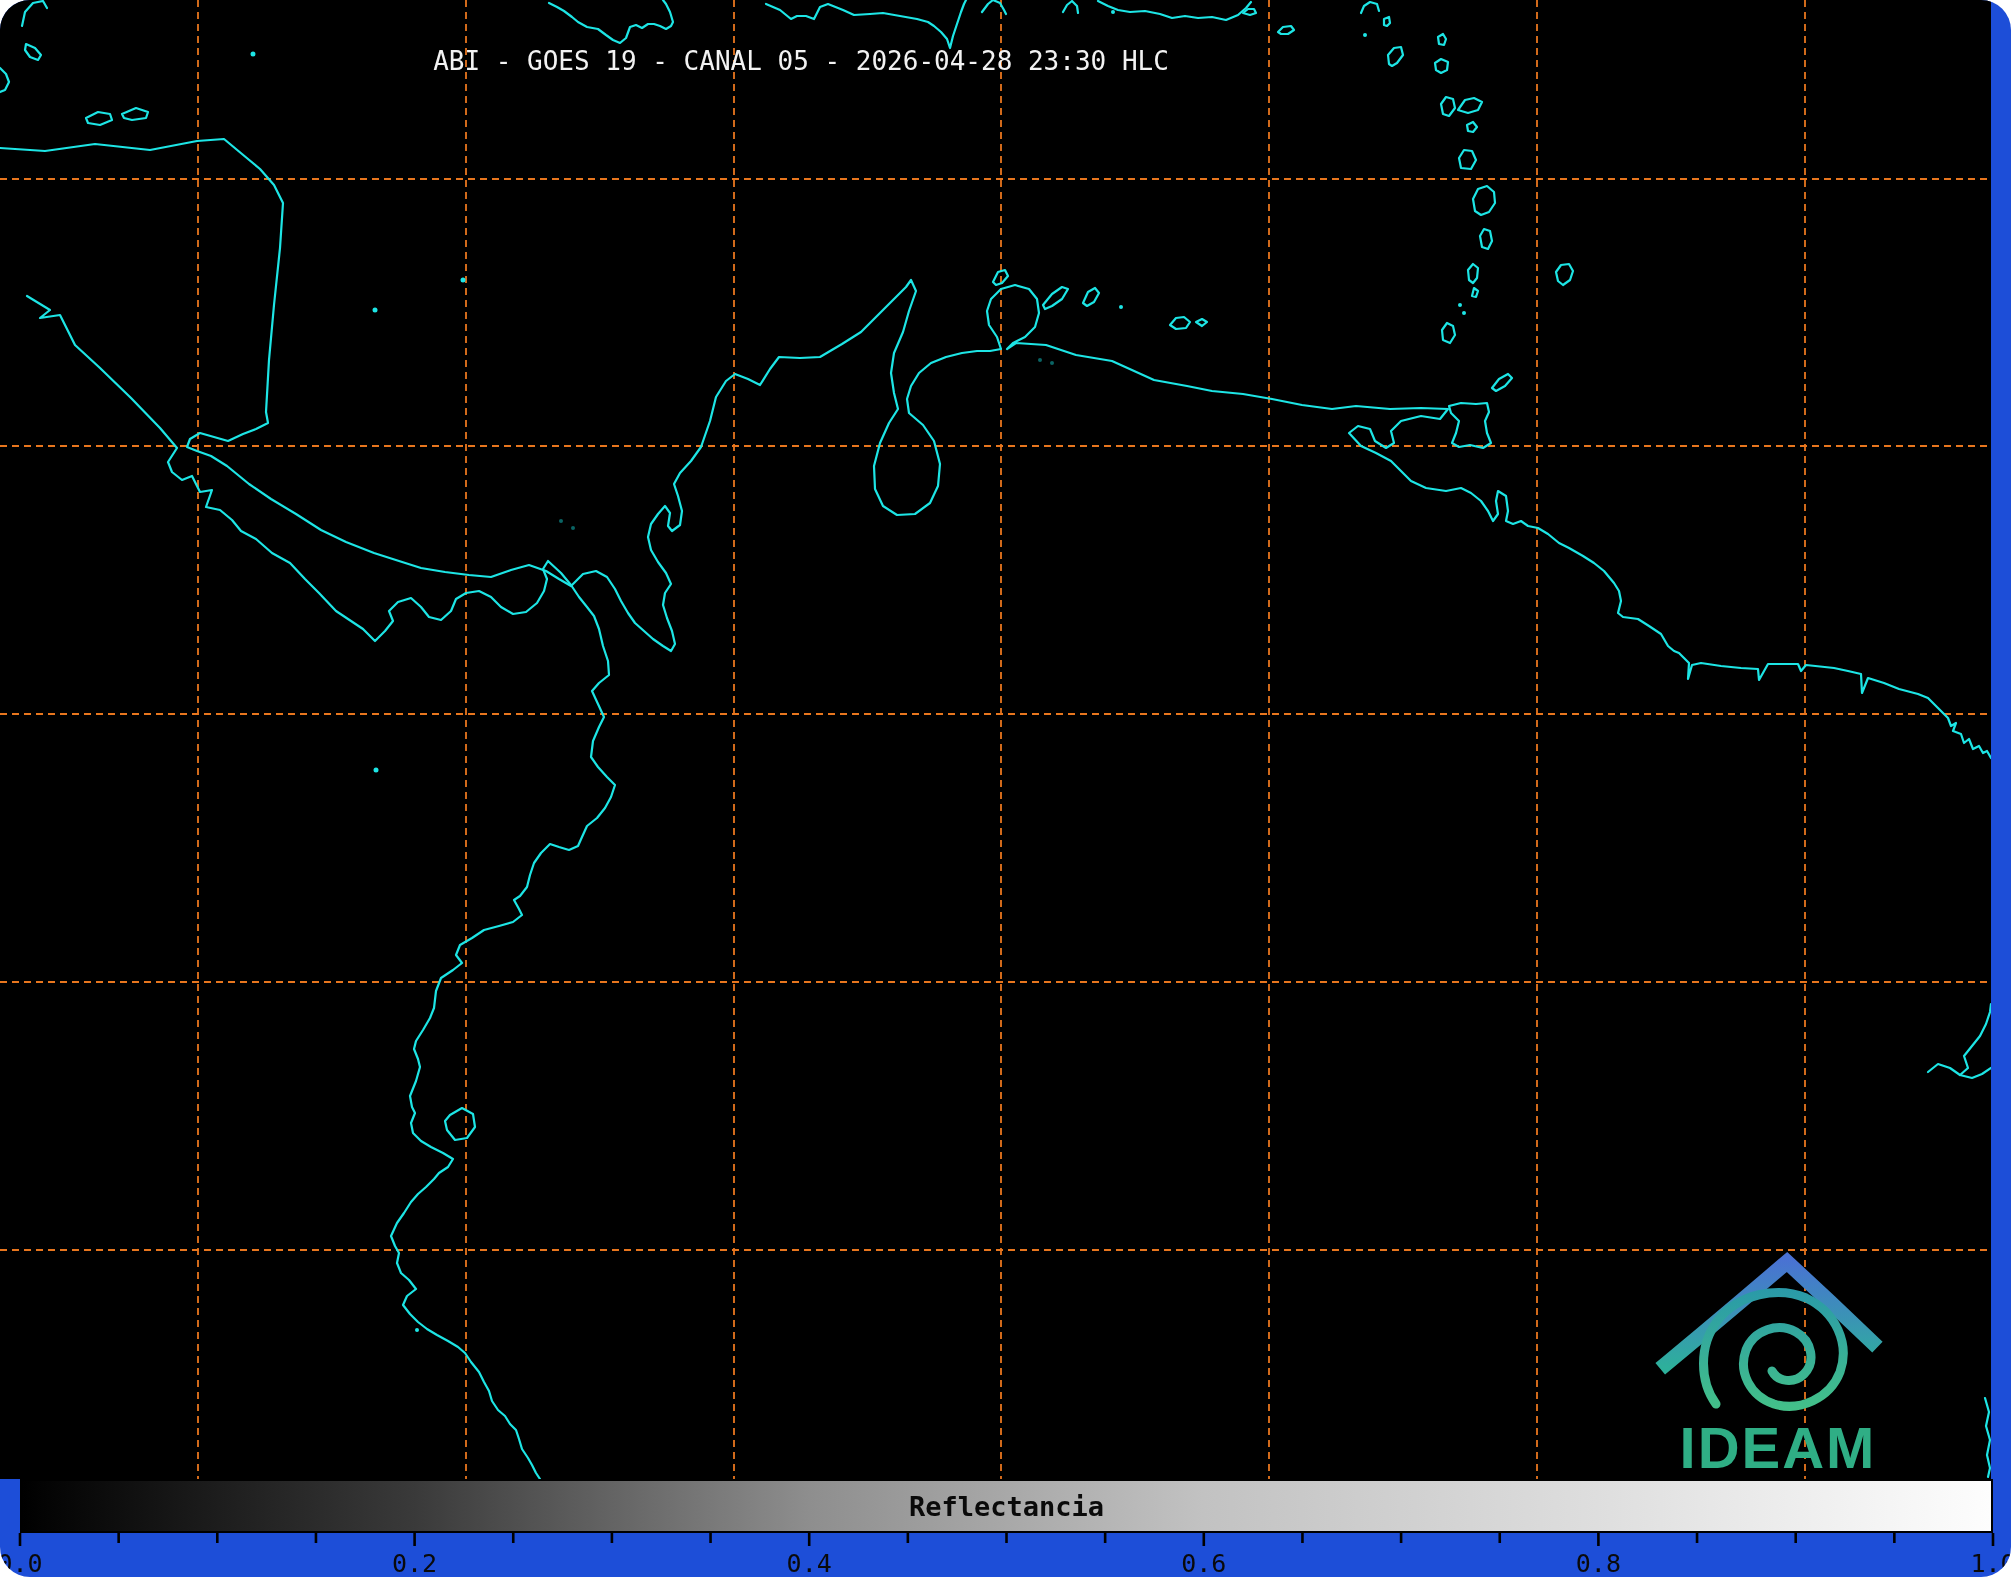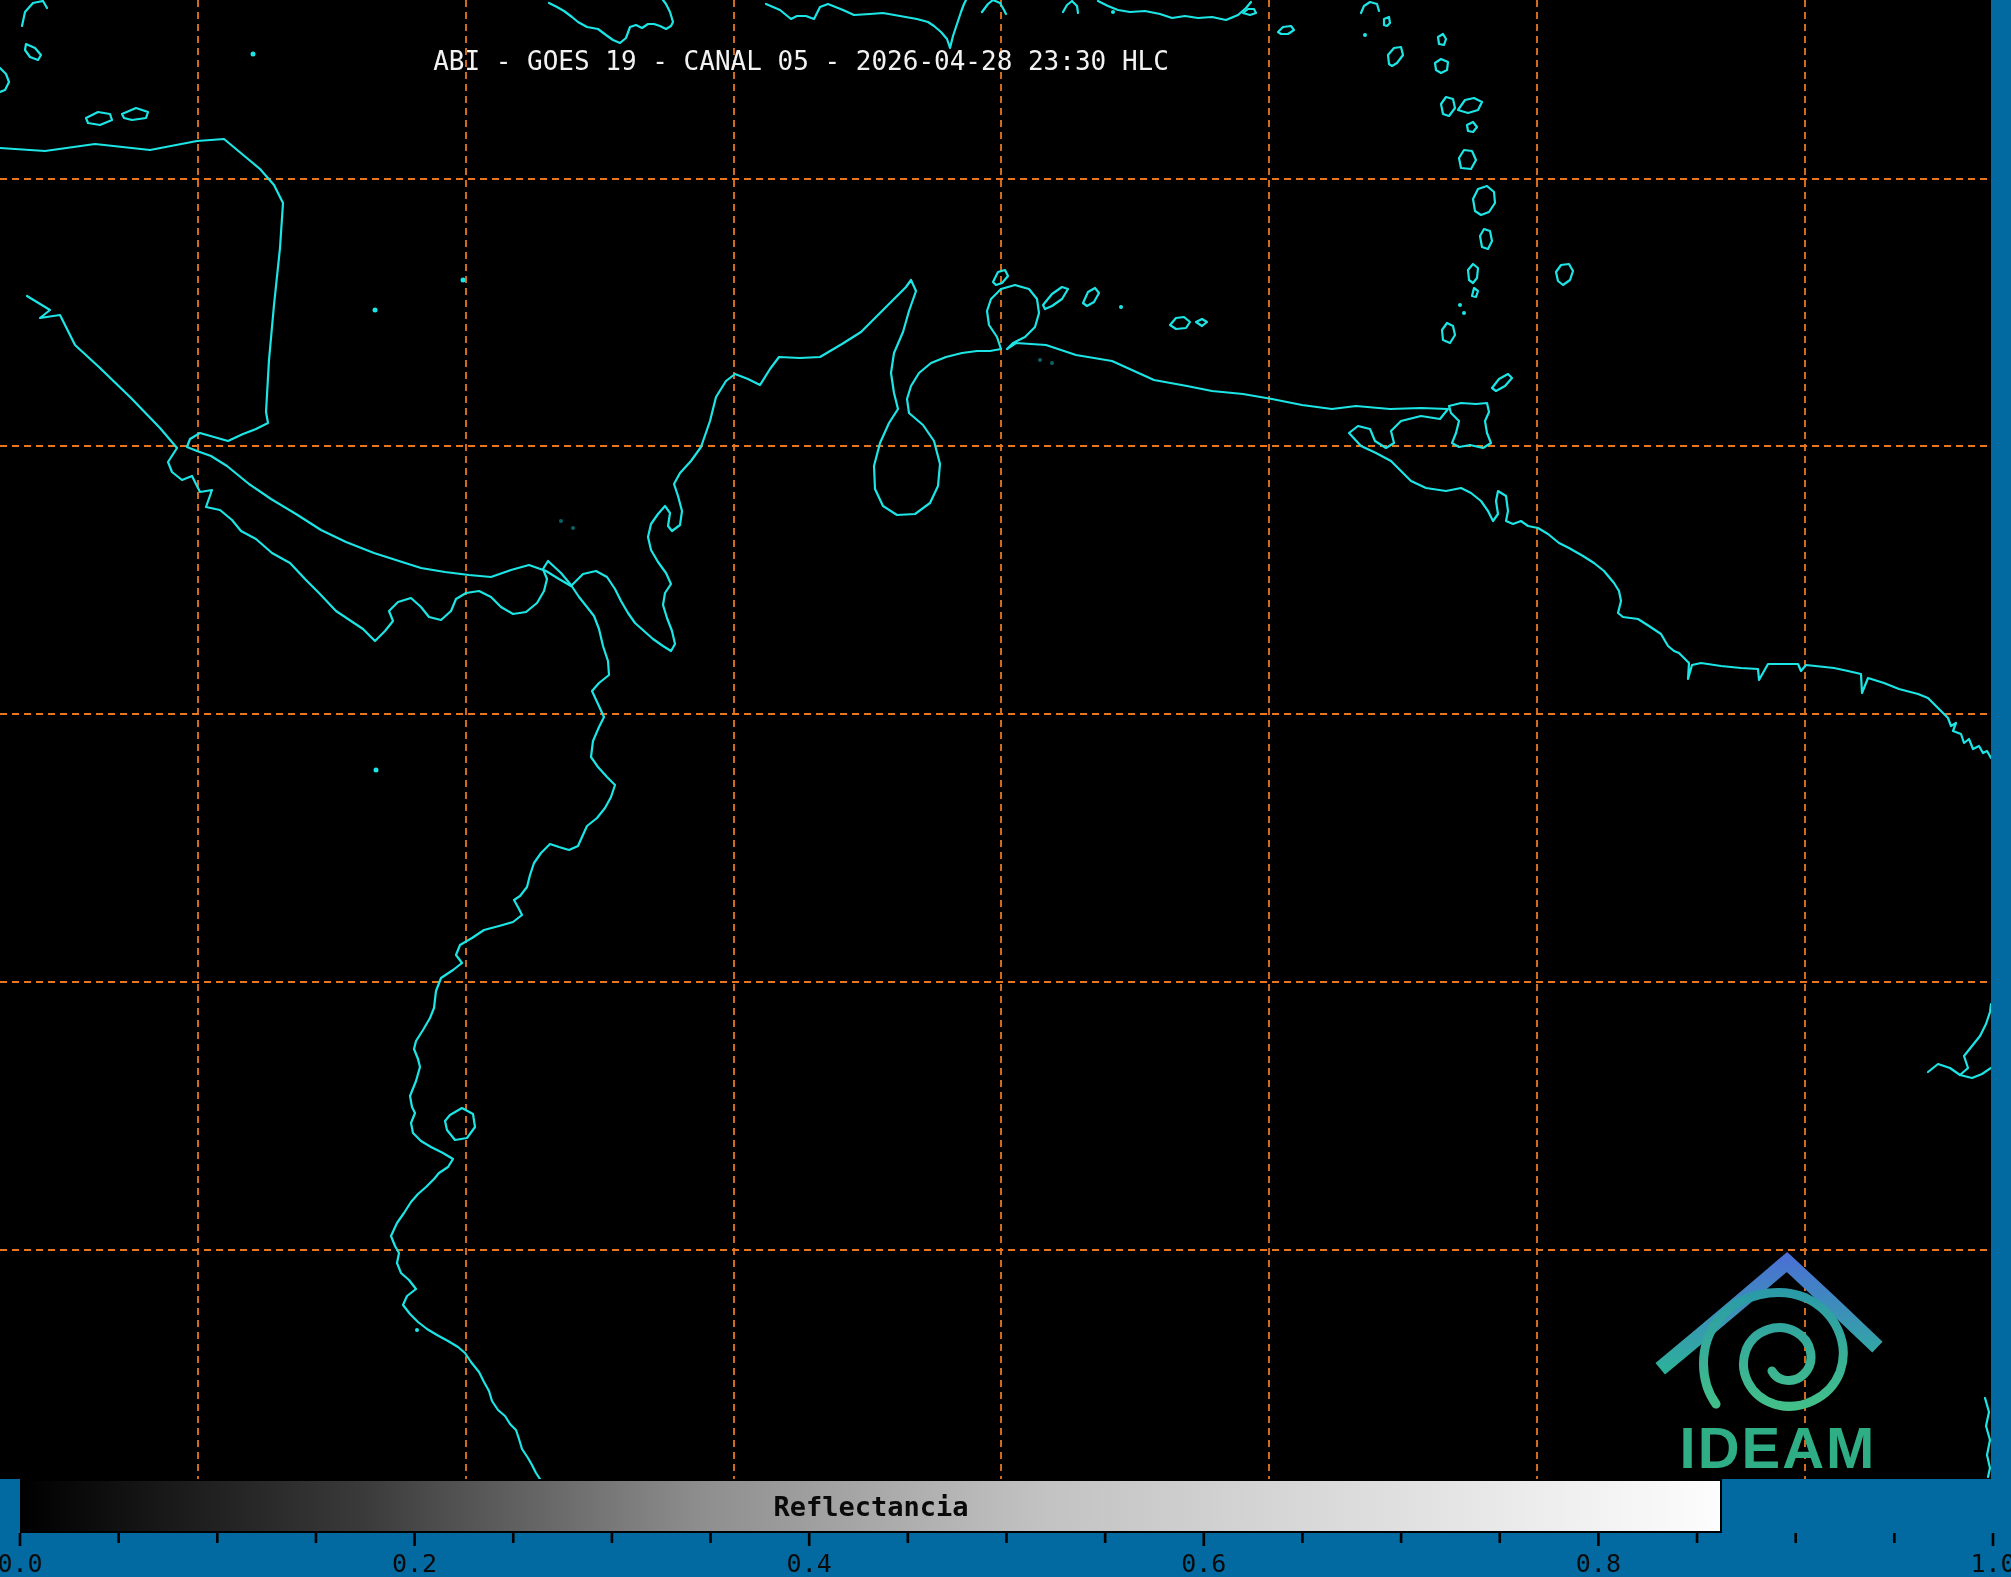--- a/index.html
+++ b/index.html
@@ -1,21 +1,21 @@
 <!DOCTYPE html>
 <html><head>
 <meta charset="utf-8">
 <style>
   html,body{margin:0;padding:0;background:#ffffff;}
-  .page{position:relative;width:2011px;height:1577px;background:#0369a1;overflow:hidden;
-        font-family:"DejaVu Sans Mono", monospace;}
+  .page{position:relative;width:2011px;height:1577px;background:#1d4ed8;overflow:hidden;
+        font-family:"DejaVu Sans Mono", monospace;border-radius:30px;}
   #map-svg{position:absolute;left:0;top:0;display:block;}
   .title{position:absolute;left:801px;top:46px;transform:translateX(-50%);
          color:#f2f2f2;font-size:26px;white-space:nowrap;letter-spacing:0px;}
-  .colorbar{position:absolute;left:20px;top:1479px;width:1702px;height:54px;
+  .colorbar{position:absolute;left:20px;top:1479px;width:1973px;height:54px;
             border:2px solid #000;box-sizing:border-box;text-align:center;}
   .colorbar-label{position:absolute;left:0;top:0;width:100%;height:100%;
                   display:flex;align-items:center;justify-content:center;
                   color:#0a0a0a;font-weight:bold;font-size:27px;letter-spacing:0px;}
   #ticks-svg{position:absolute;left:0;top:1533px;display:block;}
   #logo-svg{position:absolute;left:1650px;top:1242px;display:block;}
 </style>
 </head>
 <body>
 

